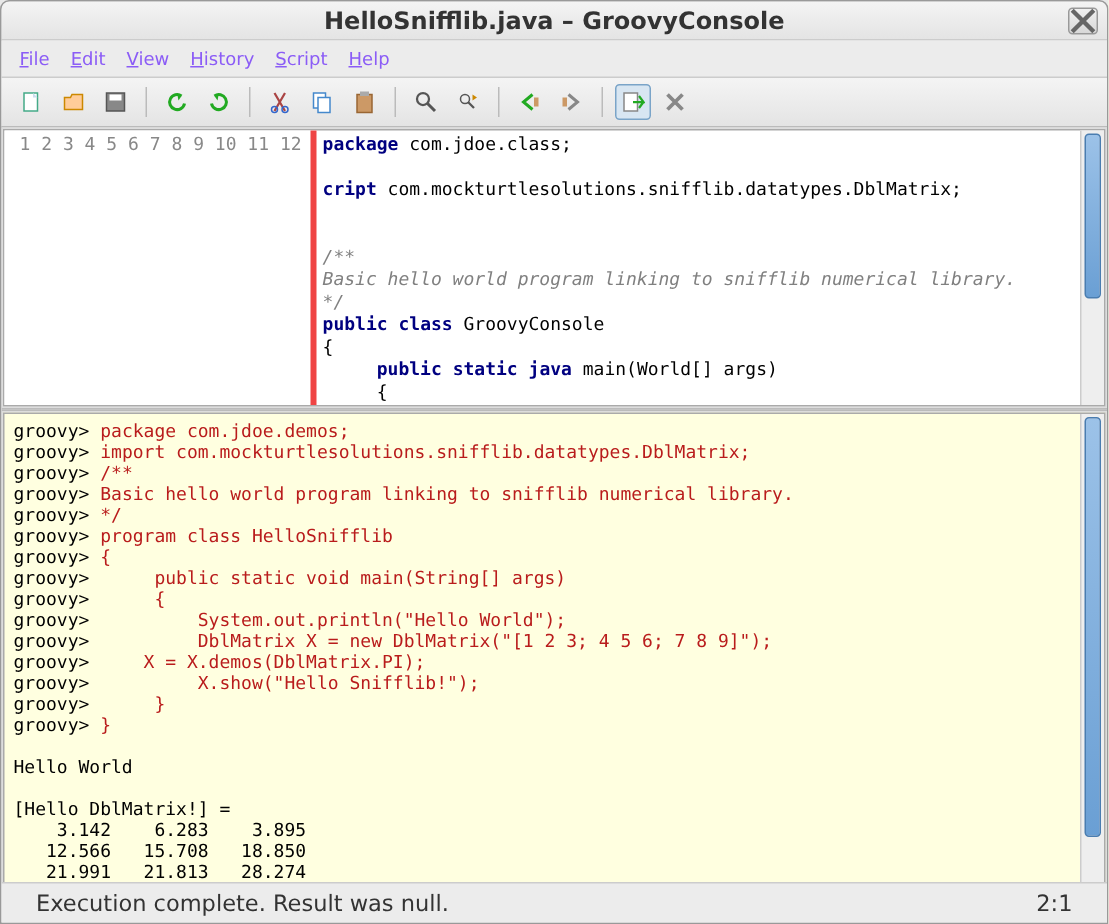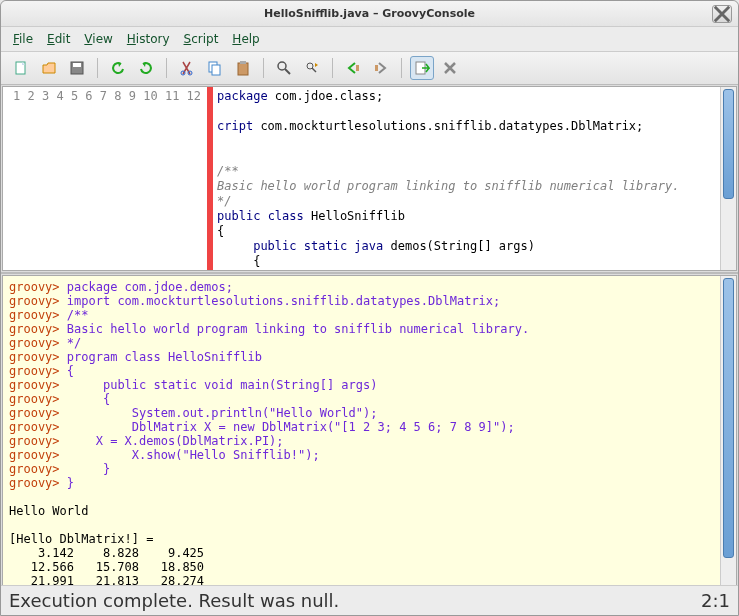--- a/index.html
+++ b/index.html
@@ -28,21 +28,21 @@
   border-radius: 6px 6px 0 0;
   height: 26px;
   display: flex;
   align-items: center;
   justify-content: center;
   position: relative;
 }
 .titlebar-text {
   font-weight: bold;
   color: #333;
-  font-size: 11px;
+  font-size: 16px;
 }
 .close-btn {
   position: absolute;
   right: 6px;
   top: 4px;
   width: 20px;
   height: 18px;
   background: linear-gradient(#f0f0f0,#d8d8d8);
   border: 1px solid #999;
   border-radius: 3px;
@@ -54,21 +54,21 @@
 }
 .menubar {
   background: #ececec;
   padding: 3px 6px;
   border-bottom: 1px solid #ccc;
   display: flex;
   gap: 2px;
 }
 .menu-item {
   padding: 2px 6px;
-  color: #14532d;
+  color: #8b5cf6;
   cursor: default;
 }
 .menu-item .ul { text-decoration: underline; }
 .toolbar {
   background: linear-gradient(#f4f4f4,#e4e4e4);
   border-bottom: 1px solid #bbb;
   padding: 4px 8px;
   display: flex;
   align-items: center;
   gap: 4px;
@@ -102,21 +102,21 @@
 .editor-pane {
   height: 185px;
   display: flex;
   background: #fff;
   border: 1px solid #aaa;
   margin: 1px;
   position: relative;
 }
 .gutter {
   background: #fff;
-  border-right: 6px solid #ef4444;
+  border-right: 4px solid #ef4444;
   padding: 2px 6px 2px 10px;
   text-align: right;
   font-family: "DejaVu Sans Mono", monospace;
   font-size: 12px;
   color: #888;
   line-height: 15px;
 }
 .code-area {
   flex: 1;
   padding: 2px 4px;
@@ -158,30 +158,30 @@
   padding: 4px 6px;
   font-family: "DejaVu Sans Mono", monospace;
   font-size: 12px;
   line-height: 14px;
   white-space: pre;
   overflow: hidden;
 }
 .statusbar {
   background: #ececec;
   border-top: 1px solid #ccc;
-  padding: 4px 8px;
+  padding: 4px 23px;
   display: flex;
   justify-content: space-between;
-  font-size: 18px;
+  font-size: 15px;
   color: #333;
 }
-.kw { color: #000080; font-weight: normal; }
+.kw { color: #000080; font-weight: bold; }
 .cm { color: #808080; font-style: italic; }
-.prompt { color: #c2410c; }
-.out-code { color: #6d28d9; }
+.prompt { color: #000000; }
+.out-code { color: #b91c1c; }
 </style>
 </head>
 <body>
 
 <div class="window-frame">
 
   <div class="titlebar">
     <span class="titlebar-text">HelloSnifflib.java – GroovyConsole</span>
     <div class="close-btn">
       <svg viewBox="0 0 10 10">
@@ -307,23 +307,23 @@
 <span>11</span>
 <span>12</span></div>
       <div class="code-area"><span class="kw">package</span><span> com.jdoe.class;</span>
 
 <span class="kw">cript</span><span> com.mockturtlesolutions.snifflib.datatypes.DblMatrix;</span>
 
 
 <span class="cm">/**</span>
 <span class="cm">Basic hello world program linking to snifflib numerical library.</span>
 <span class="cm">*/</span>
-<span class="kw">public</span> <span class="kw">class</span><span> HelloSnifflib</span>
+<span class="kw">public</span> <span class="kw">class</span><span> GroovyConsole</span>
 <span>{</span>
-<span>     </span><span class="kw">public</span> <span class="kw">static</span> <span class="kw">java</span><span> demos(String[] args)</span>
+<span>     </span><span class="kw">public</span> <span class="kw">static</span> <span class="kw">java</span><span> main(World[] args)</span>
 <span>     {</span></div>
       <div class="scrollbar-v">
         <div class="scroll-thumb" style="top:2px;height:110px"></div>
       </div>
     </div>
 
     <div class="splitter"></div>
 
     <div class="output-pane">
       <div class="output-text"><span class="prompt">groovy&gt;</span> <span class="out-code">package com.jdoe.demos;</span>
@@ -338,21 +338,21 @@
 <span class="prompt">groovy&gt;</span> <span class="out-code">         System.out.println("Hello World");</span>
 <span class="prompt">groovy&gt;</span> <span class="out-code">         DblMatrix X = new DblMatrix("[1 2 3; 4 5 6; 7 8 9]");</span>
 <span class="prompt">groovy&gt;</span> <span class="out-code">    X = X.demos(DblMatrix.PI);</span>
 <span class="prompt">groovy&gt;</span> <span class="out-code">         X.show("Hello Snifflib!");</span>
 <span class="prompt">groovy&gt;</span> <span class="out-code">     }</span>
 <span class="prompt">groovy&gt;</span> <span class="out-code">}</span>
 <span></span>
 <span>Hello World</span>
 <span></span>
 <span>[Hello DblMatrix!] =</span>
-<span>    3.142    8.828    9.425</span>
+<span>    3.142    6.283    3.895</span>
 <span>   12.566   15.708   18.850</span>
 <span>   21.991   21.813   28.274</span>
 <span></span></div>
       <div class="scrollbar-v">
         <div class="scroll-thumb" style="top:2px;height:280px"></div>
       </div>
     </div>
 
   </div>
 

